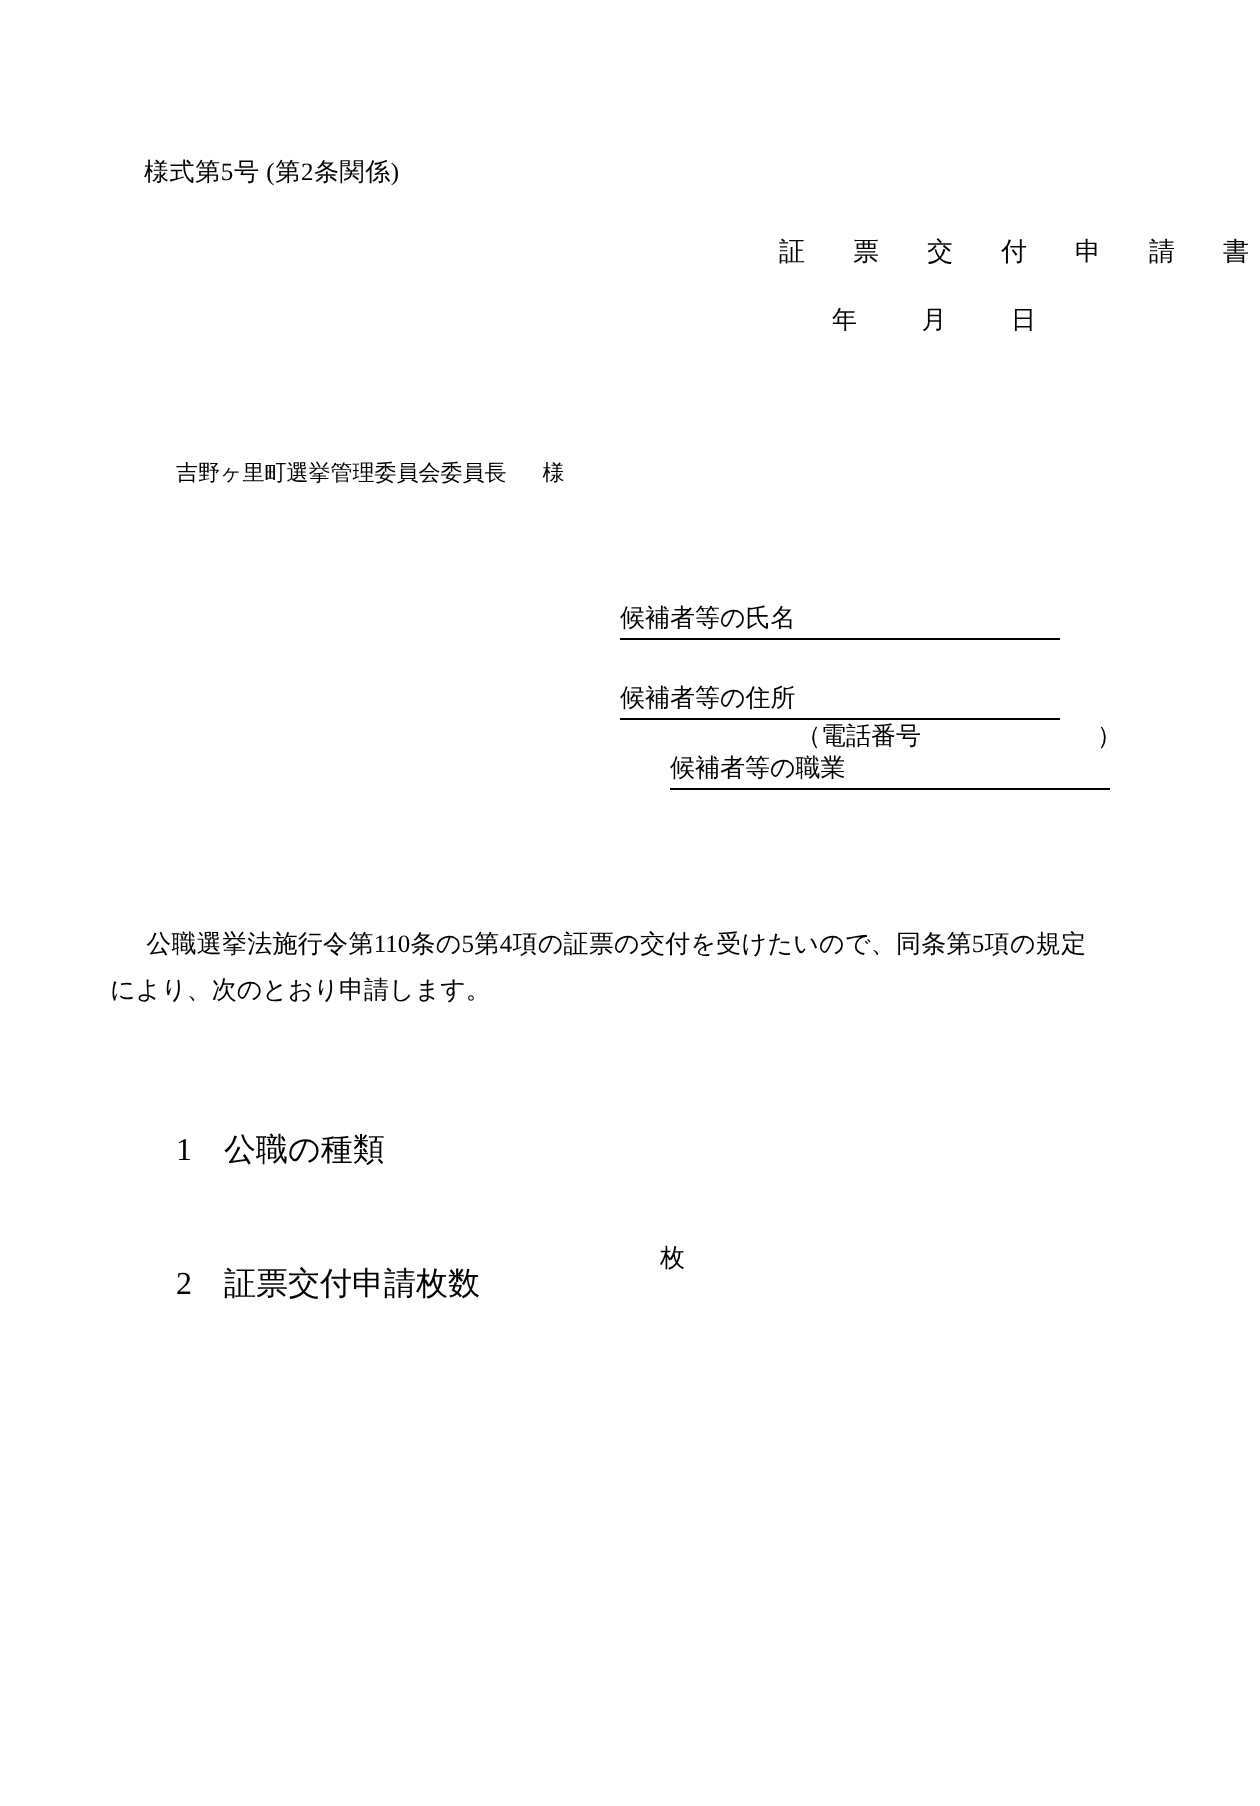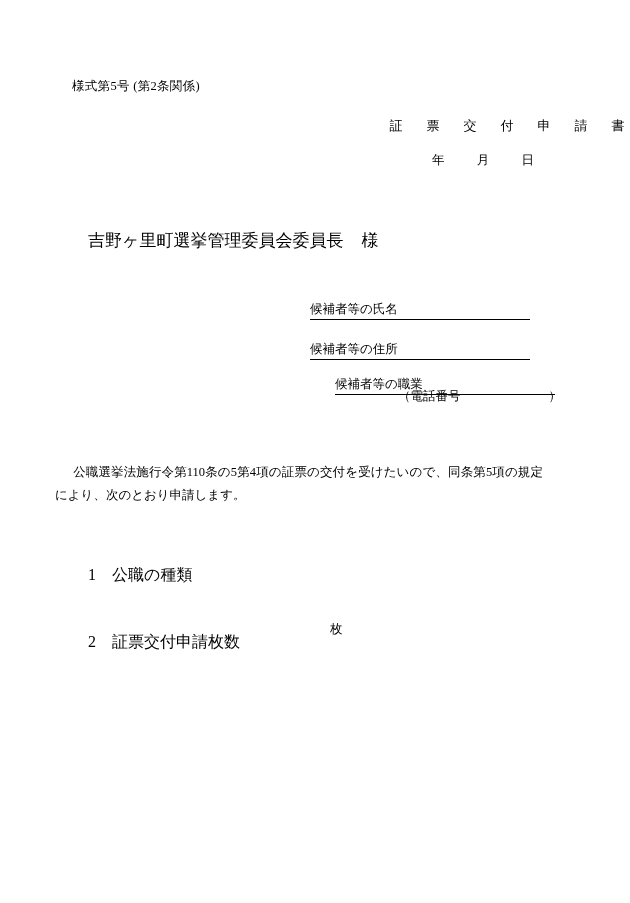--- a/index.html
+++ b/index.html
@@ -39,35 +39,35 @@
     top: 117px;
     width: 630px;
     text-align: right;
     font-size: 13px;
     letter-spacing: 5.5px;
     white-space: nowrap;
   }
 
   .date-line {
     position: absolute;
-    left: 432px;
+    left: 416px;
     top: 152px;
     font-size: 12.5px;
     white-space: nowrap;
   }
   .date-line .sp {
     display: inline-block;
     width: 26px;
   }
 
   .addressee {
     position: absolute;
     left: 88px;
     top: 229px;
-    font-size: 17px;
+    font-size: 11px;
     white-space: nowrap;
   }
   .addressee .sama {
     display: inline-block;
     margin-left: 18px;
   }
 
   .field-block {
     position: absolute;
     left: 310px;
@@ -92,21 +92,20 @@
   .f1 { top: 301px; }
   .f2 { top: 341px; }
   .f3 { top: 376px; margin-left: 25px; }
 
   .phone-row {
     position: absolute;
     left: 398px;
     top: 360px;
     font-size: 12.5px;
     white-space: nowrap;
-    margin-top: 28px;
   }
   .phone-row .gap {
     display: inline-block;
     width: 88px;
   }
 
   .body-par {
     position: absolute;
     left: 55px;
     top: 461px;

